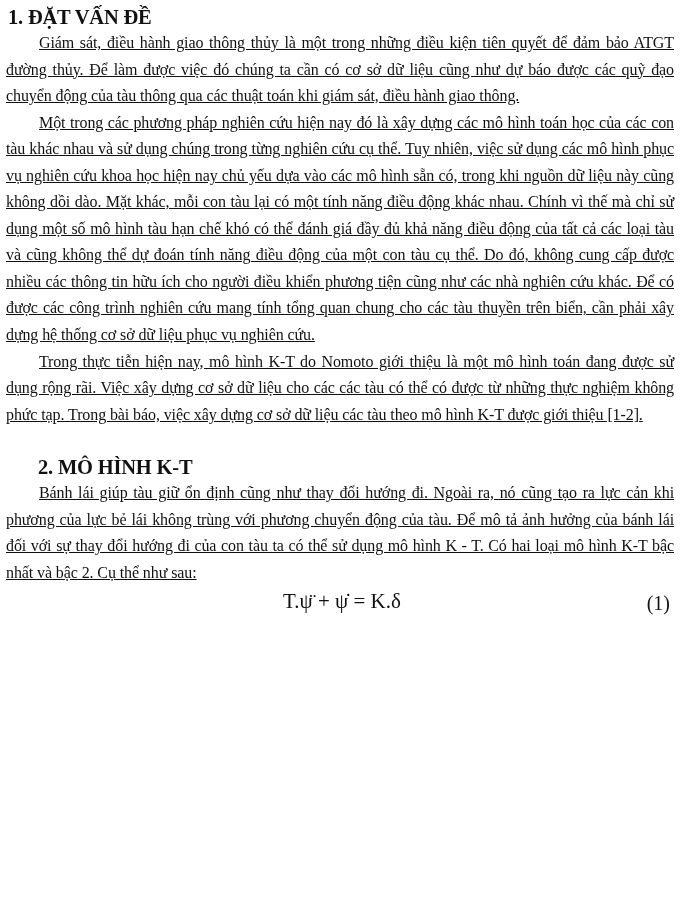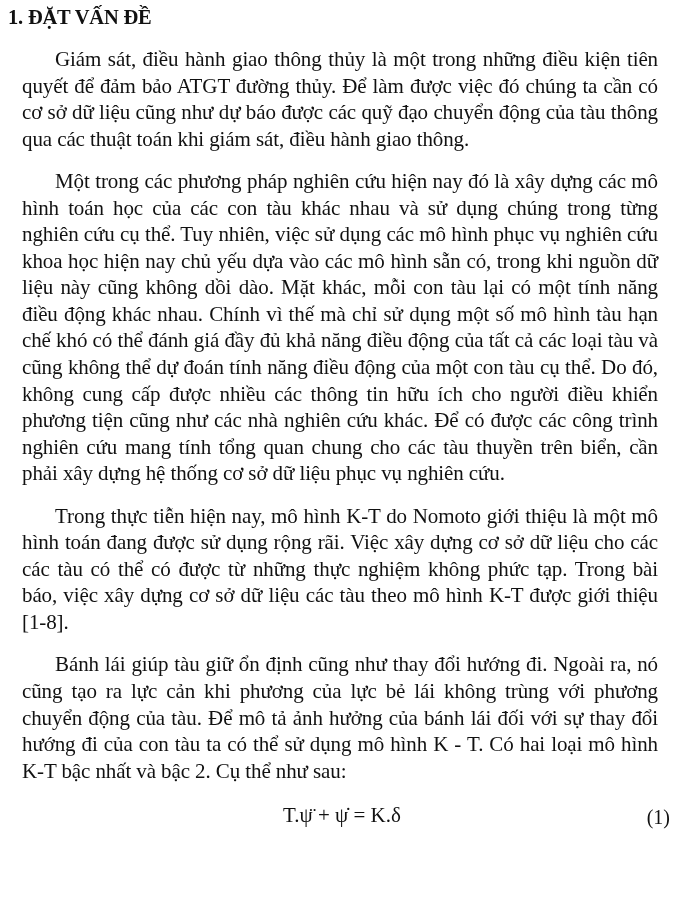--- a/index.html
+++ b/index.html
@@ -9,41 +9,42 @@
     color: #111111;
   }
   .page { position: relative; width: 680px; height: 673px; padding: 0 6px 0 6px; box-sizing: border-box; }
   h2.section {
     font-size: 20.5px; font-weight: bold; margin: 0; line-height: 26px;
     letter-spacing: -0.2px;
   }
   #sec1-heading { padding-top: 4px; padding-left: 2px; }
   #sec2-heading { margin-top: 26px; padding-left: 32px; }
   p.para {
-    margin: 16px; font-size: 21px; line-height: 26.55px;
-    text-align: justify; text-indent: 33px; letter-spacing: -0.1px;
+    margin: 0; font-size: 16px; line-height: 26.55px;
+    text-align: justify; text-indent: 33px; letter-spacing: -0.1px; text-decoration: underline;
   }
   .formula-row {
     position: relative; height: 34px; font-size: 20px; line-height: 34px; font-family: Liberation Serif, serif;
   }
   .formula {
     position: absolute; left: 277px; top: -2px; font-size: 21px;
   }
   .formula-num {
     position: absolute; right: 4px; top: 0px; font-size: 20px;
   }
 </style>
 </head>
 <body>
 
 <div class="page">
   <h2 class="section" id="sec1-heading">1. ĐẶT VẤN ĐỀ</h2>
   <p class="para">Giám sát, điều hành giao thông thủy là một trong những điều kiện tiên quyết để đảm bảo ATGT đường thủy. Để làm được việc đó chúng ta cần có cơ sở dữ liệu cũng như dự báo được các quỹ đạo chuyển động của tàu thông qua các thuật toán khi giám sát, điều hành giao thông.</p>
   <p class="para">Một trong các phương pháp nghiên cứu hiện nay đó là xây dựng các mô hình toán học của các con tàu khác nhau và sử dụng chúng trong từng nghiên cứu cụ thể. Tuy nhiên, việc sử dụng các mô hình phục vụ nghiên cứu khoa học hiện nay chủ yếu dựa vào các mô hình sẵn có, trong khi nguồn dữ liệu này cũng không dồi dào. Mặt khác, mỗi con tàu lại có một tính năng điều động khác nhau. Chính vì thế mà chỉ sử dụng một số mô hình tàu hạn chế khó có thể đánh giá đầy đủ khả năng điều động của tất cả các loại tàu và cũng không thể dự đoán tính năng điều động của một con tàu cụ thể. Do đó, không cung cấp được nhiều các thông tin hữu ích cho người điều khiển phương tiện cũng như các nhà nghiên cứu khác. Để có được các công trình nghiên cứu mang tính tổng quan chung cho các tàu thuyền trên biển, cần phải xây dựng hệ thống cơ sở dữ liệu phục vụ nghiên cứu.</p>
-  <p class="para">Trong thực tiễn hiện nay, mô hình K-T do Nomoto giới thiệu là một mô hình toán đang được sử dụng rộng rãi. Việc xây dựng cơ sở dữ liệu cho các các tàu có thể có được từ những thực nghiệm không phức tạp. Trong bài báo, việc xây dựng cơ sở dữ liệu các tàu theo mô hình K-T được giới thiệu [1-8].</p>
+  <p class="para">Trong thực tiễn hiện nay, mô hình K-T do Nomoto giới thiệu là một mô hình toán đang được sử dụng rộng rãi. Việc xây dựng cơ sở dữ liệu cho các các tàu có thể có được từ những thực nghiệm không phức tạp. Trong bài báo, việc xây dựng cơ sở dữ liệu các tàu theo mô hình K-T được giới thiệu [1-2].</p>
 
+  <h2 class="section" id="sec2-heading">2. MÔ HÌNH K-T</h2>
   <p class="para">Bánh lái giúp tàu giữ ổn định cũng như thay đổi hướng đi. Ngoài ra, nó cũng tạo ra lực cản khi phương của lực bẻ lái không trùng với phương chuyển động của tàu. Để mô tả ảnh hưởng của bánh lái đối với sự thay đổi hướng đi của con tàu ta có thể sử dụng mô hình K - T. Có hai loại mô hình K-T bậc nhất và bậc 2. Cụ thể như sau:</p>
 
   <div class="formula-row">
     <span class="formula">T.ψ̈ + ψ̇ = K.δ</span>
     <span class="formula-num">(1)</span>
   </div>
 </div>
 
 </body></html>

